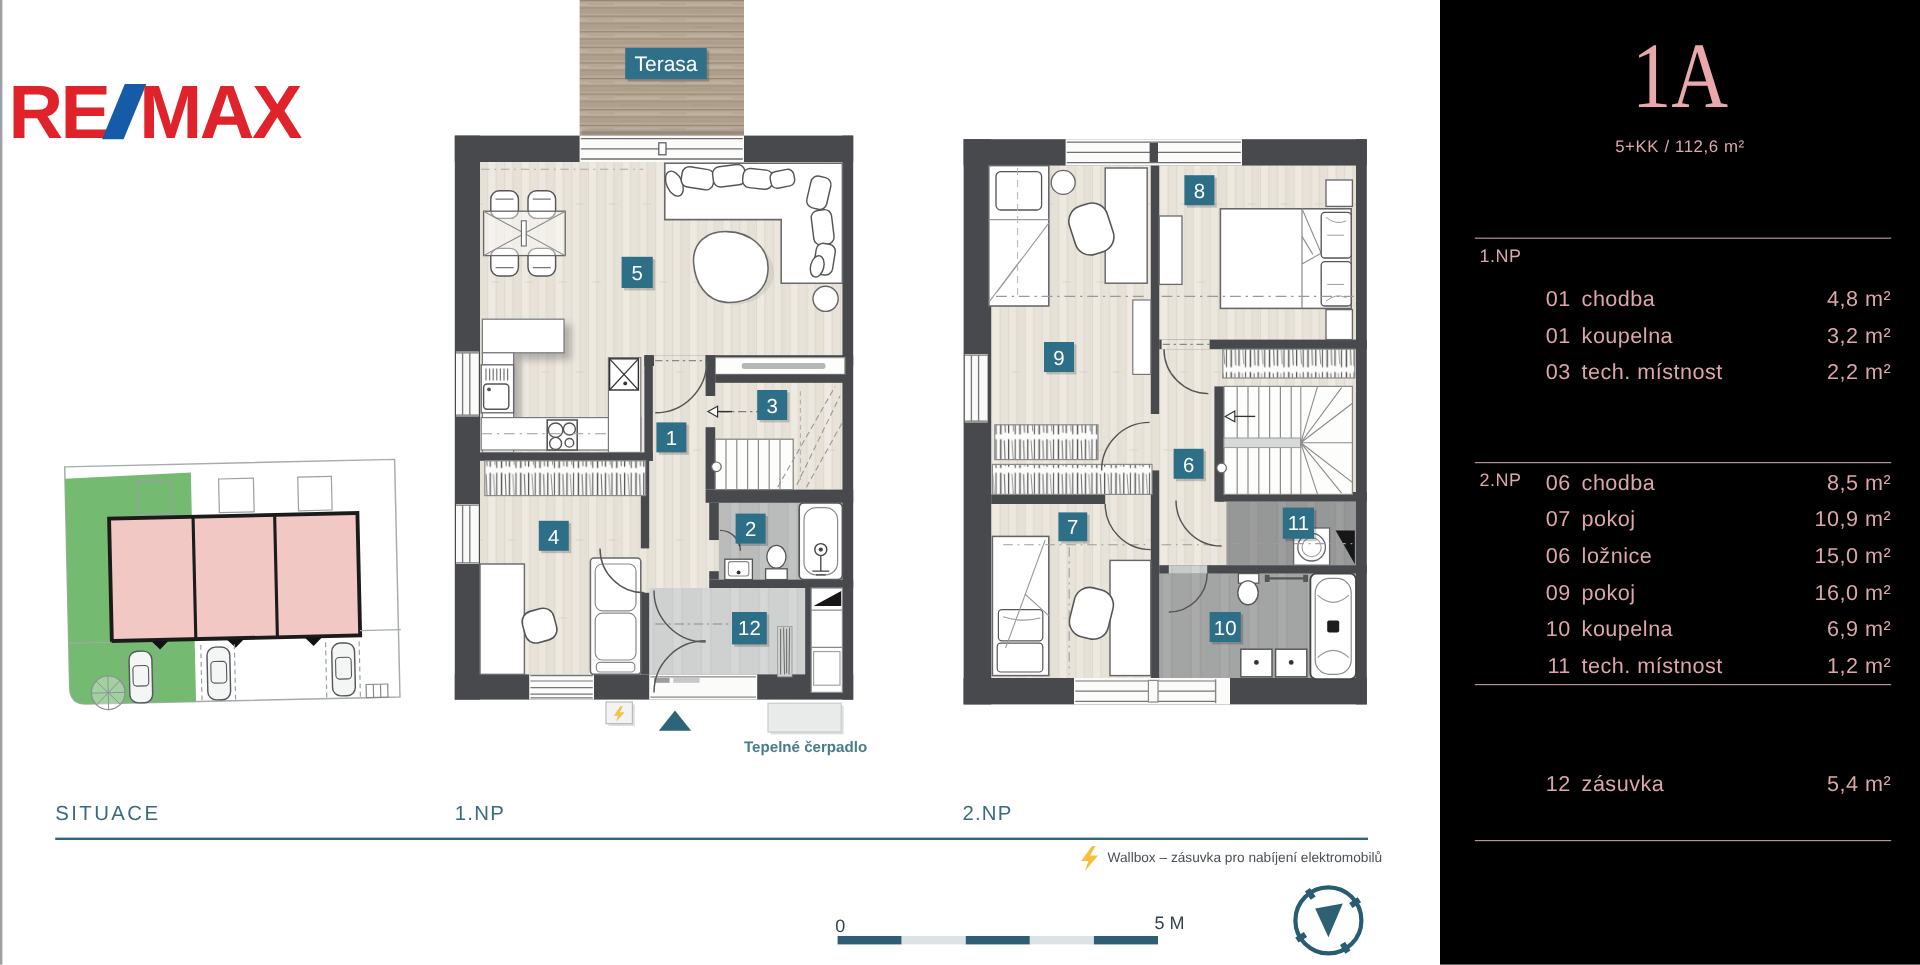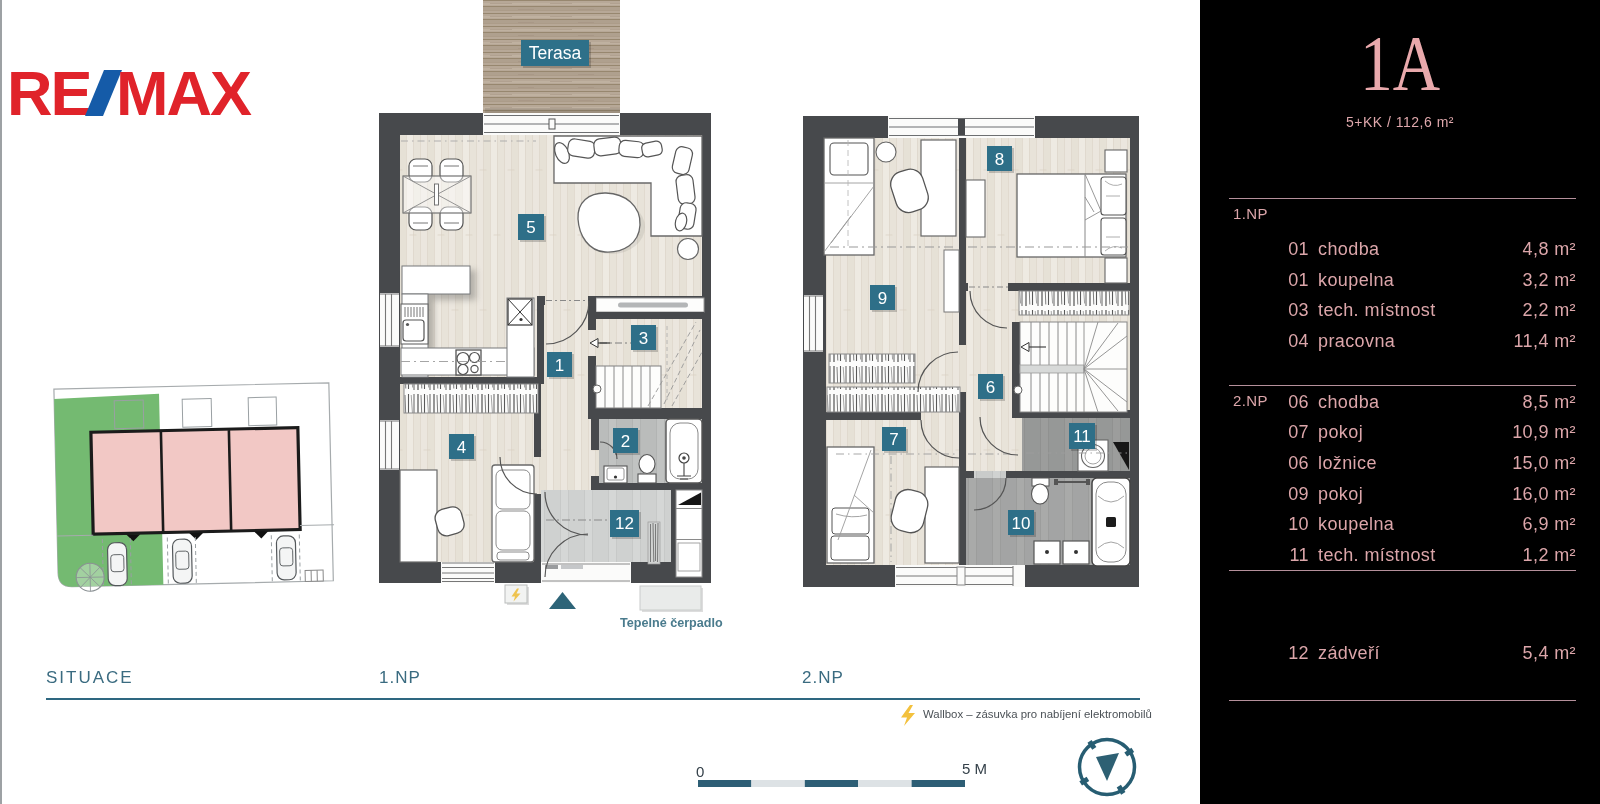--- a/index.html
+++ b/index.html
@@ -37,25 +37,20 @@
 <div class="row" style="top:269.5px">
       <span class="n">01</span>
       <span class="nm">koupelna</span>
       <span class="ar">3,2 m²</span>
     </div>
 <div class="row" style="top:300px">
       <span class="n">03</span>
       <span class="nm">tech. místnost</span>
       <span class="ar">2,2 m²</span>
     </div>
-<div class="row" style="top:330.5px">
-      <span class="n">04</span>
-      <span class="nm">pracovna</span>
-      <span class="ar">11,4 m²</span>
-    </div>
 <div class="sline" style="top:385px"></div>
 <div class="shead" style="top:392px">2.NP</div>
 <div class="row" style="top:391.5px">
       <span class="n">06</span>
       <span class="nm">chodba</span>
       <span class="ar">8,5 m²</span>
     </div>
 <div class="row" style="top:422px">
       <span class="n">07</span>
       <span class="nm">pokoj</span>
@@ -77,21 +72,21 @@
       <span class="ar">6,9 m²</span>
     </div>
 <div class="row" style="top:544.5px">
       <span class="n">11</span>
       <span class="nm">tech. místnost</span>
       <span class="ar">1,2 m²</span>
     </div>
 <div class="sline" style="top:570px"></div>
 <div class="row" style="top:643px">
       <span class="n">12</span>
-      <span class="nm">zádveří</span>
+      <span class="nm">zásuvka</span>
       <span class="ar">5,4 m²</span>
     </div>
 <div class="sline" style="top:700px"></div>
 </div>
 <svg id="main" class="abs" style="left:0;top:0" width="1600" height="804" viewBox="0 0 1600 804">
 <defs>
 <pattern id="pf" width="28" height="140" patternUnits="userSpaceOnUse">
 <rect width="28" height="140" fill="#ebe6de"></rect>
 <rect x="7" width="7" height="140" fill="#e6e1d6"></rect>
 <rect x="14" width="7" height="140" fill="#eeeae2"></rect>

